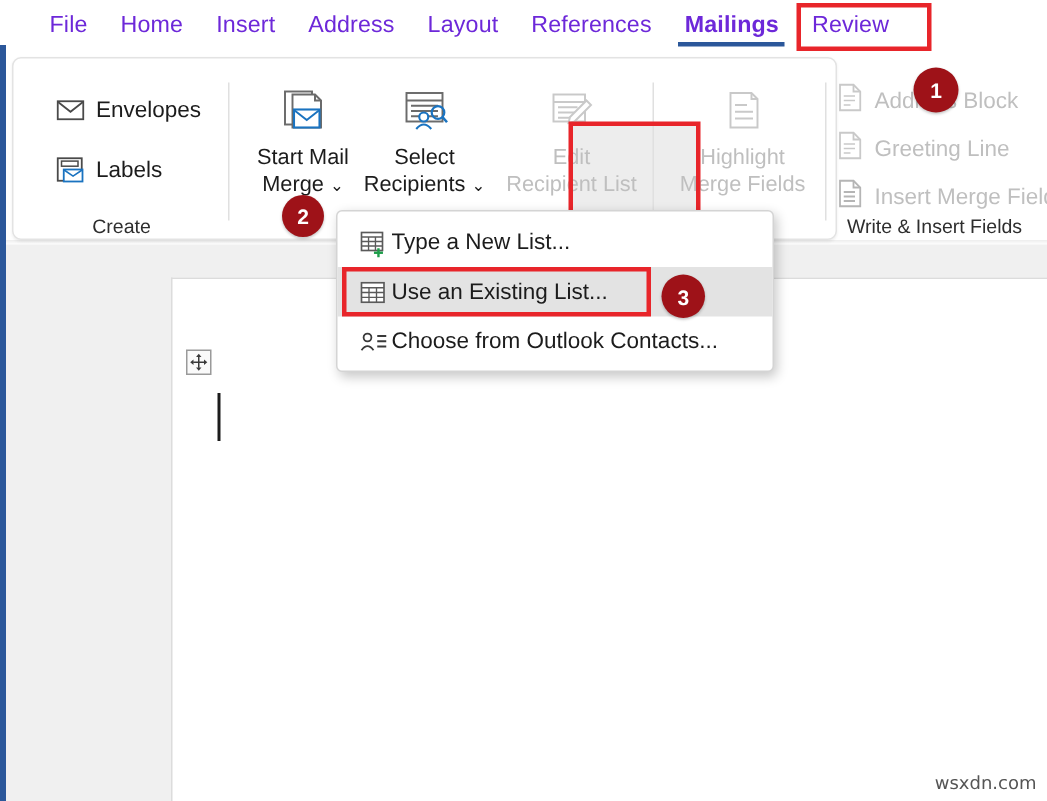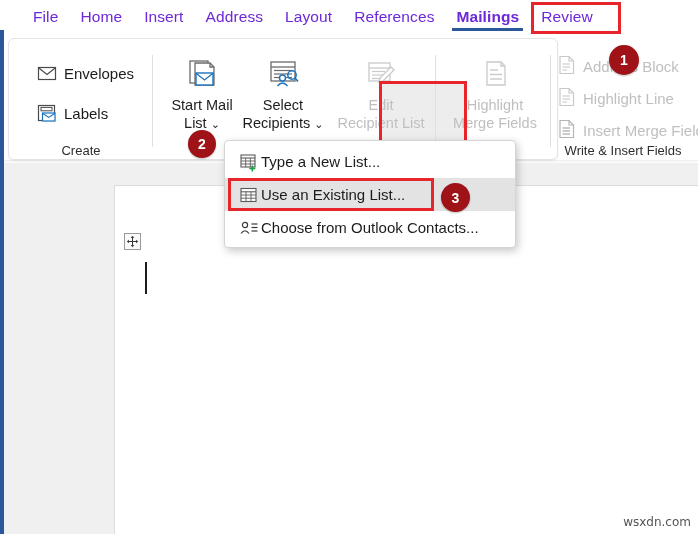--- a/index.html
+++ b/index.html
@@ -291,21 +291,21 @@
             <svg width="36" height="36" viewBox="0 0 36 36">
               <rect x="6" y="4" width="18" height="22" fill="#ffffff" stroke="#6b6b6b" stroke-width="1.3"></rect>
               <path d="M11 6 L26 6 L30 10 L30 28 L11 28 Z" fill="#ffffff" stroke="#6b6b6b" stroke-width="1.3"></path>
               <path d="M26 6 L26 10 L30 10" fill="none" stroke="#6b6b6b" stroke-width="1.3"></path>
               <rect x="12" y="16" width="17" height="12" fill="#ffffff" stroke="#1a73c0" stroke-width="1.4"></rect>
               <path d="M12 16.3 L20.5 23 L29 16.3" fill="none" stroke="#1a73c0" stroke-width="1.3"></path>
             </svg>
           </span>
           <span class="blabel">Start Mail</span>
           <span class="blabel">
-            <span>List</span>
+            <span>Merge</span>
             <span class="chev">⌄</span>
           </span>
         </div>
 
         <div class="selrec-bg"></div>
         <div class="bbtn" style="left:86px;top:12px;width:88px;z-index:31;">
           <span class="bicon">
             <svg width="36" height="36" viewBox="0 0 36 36">
               <rect x="6" y="5" width="24" height="19" fill="#ffffff" stroke="#6b6b6b" stroke-width="1.3"></rect>
               <line x1="6" y1="10" x2="30" y2="10" stroke="#6b6b6b" stroke-width="1.3"></line>
@@ -378,21 +378,21 @@
         <div class="wrow" style="left:7px;top:44px;">
           <span class="glyph">
             <svg width="18" height="20" viewBox="0 0 18 20">
               <path d="M2 1.5 L11 1.5 L15.5 6 L15.5 18.5 L2 18.5 Z" fill="#ffffff" stroke="#c9c9c9" stroke-width="1.2"></path>
               <path d="M11 1.5 L11 6 L15.5 6" fill="none" stroke="#c9c9c9" stroke-width="1.2"></path>
               <line x1="4.5" y1="9" x2="12" y2="9" stroke="#c9c9c9" stroke-width="1.1"></line>
               <line x1="4.5" y1="12" x2="12" y2="12" stroke="#c9c9c9" stroke-width="1.1"></line>
               <line x1="4.5" y1="15" x2="9" y2="15" stroke="#c9c9c9" stroke-width="1.1"></line>
             </svg>
           </span>
-          <span>Highlight Line</span>
+          <span>Greeting Line</span>
         </div>
 
         <div class="wrow" style="left:7px;top:76px;">
           <span class="glyph">
             <svg width="18" height="20" viewBox="0 0 18 20">
               <path d="M2 1.5 L11 1.5 L15.5 6 L15.5 18.5 L2 18.5 Z" fill="#ffffff" stroke="#b5b5b5" stroke-width="1.2"></path>
               <path d="M11 1.5 L11 6 L15.5 6" fill="none" stroke="#b5b5b5" stroke-width="1.2"></path>
               <line x1="4.5" y1="9" x2="12" y2="9" stroke="#b5b5b5" stroke-width="1.4"></line>
               <line x1="4.5" y1="12" x2="12" y2="12" stroke="#b5b5b5" stroke-width="1.4"></line>
               <line x1="4.5" y1="15" x2="12" y2="15" stroke="#b5b5b5" stroke-width="1.4"></line>

